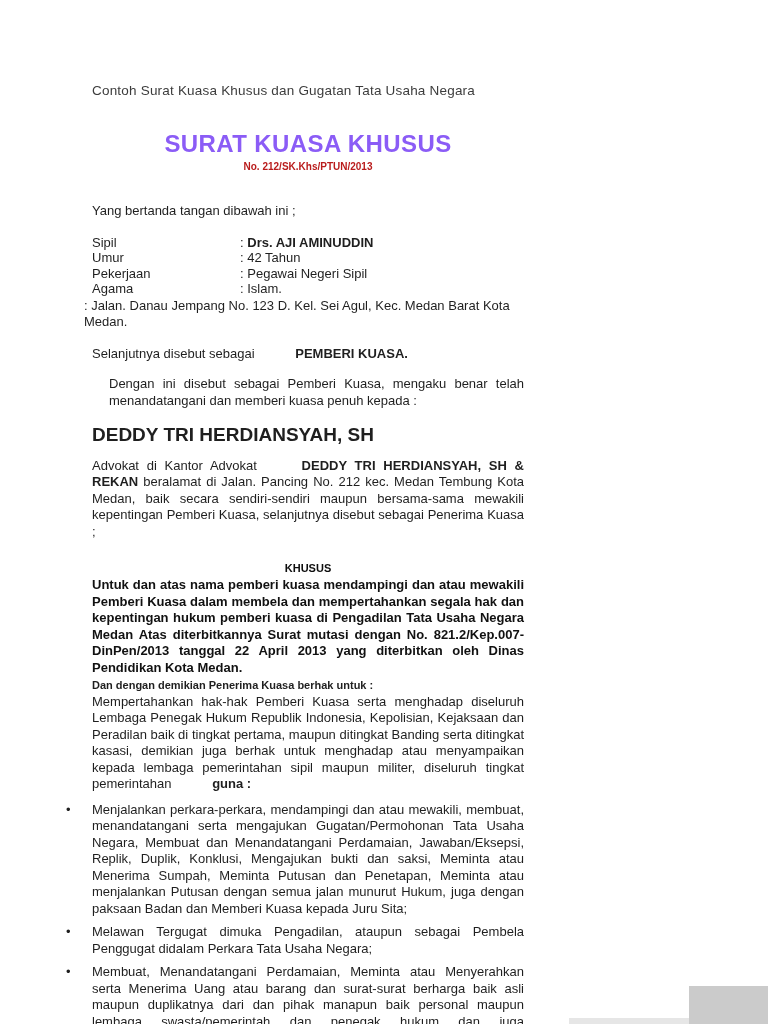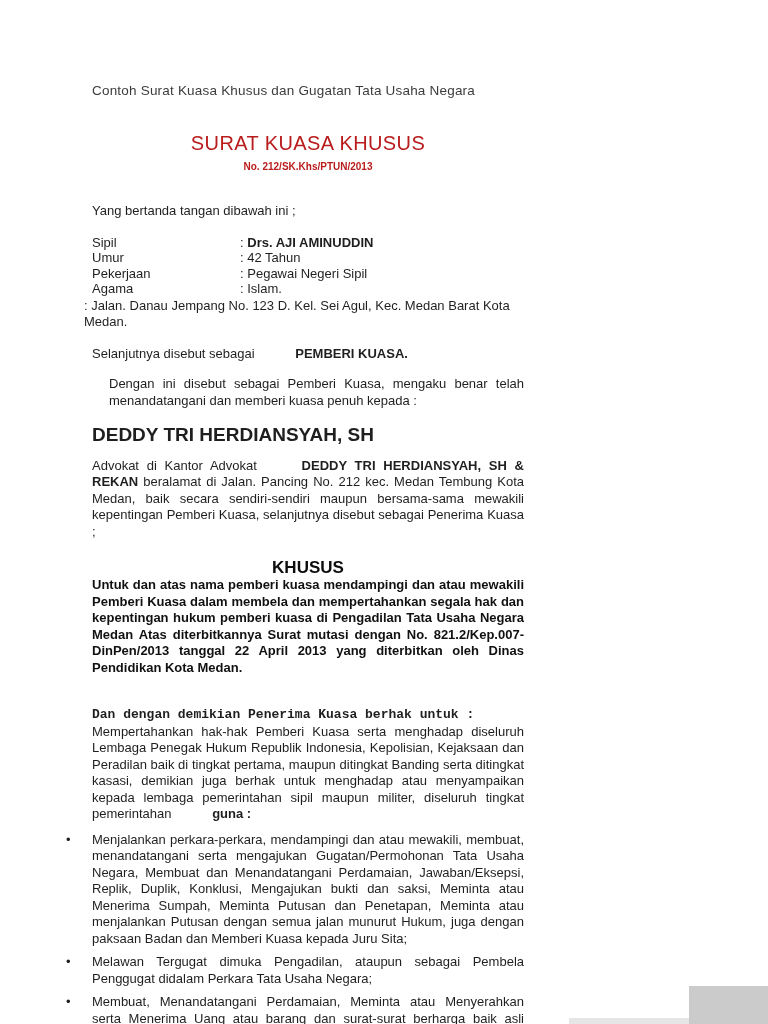--- a/index.html
+++ b/index.html
@@ -18,23 +18,23 @@
     padding: 82px 90px 0 92px;
   }
   .doc-header {
     font-size: 13.5px;
     line-height: 17px;
     color: #3c3c3c;
     letter-spacing: 0.2px;
   }
   .title-block { text-align: center; margin-top: 33px; }
   .doc-title {
-    font-size: 20px;
-    font-weight: normal;
-    color: #b91c1c;
+    font-size: 24px;
+    font-weight: bold;
+    color: #8b5cf6;
     letter-spacing: 0.4px;
     line-height: 23px;
   }
   .doc-number {
     font-size: 10px;
     font-weight: bold;
     color: #b91c1c;
     margin-top: 3px;
     line-height: 18px;
   }
@@ -51,28 +51,28 @@
   .id-sep { display: inline; }
   .id-value { display: inline; }
   .id-value.bold { font-weight: bold; }
   .id-address { margin-top: 1px; margin-left: -8px; line-height: 16px; }
   .p-selanjutnya { margin-top: 16px; }
   .p-grant { margin-top: 14px; margin-left: 17px; }
   .attorney-name { margin-top: 18px; font-size: 19px; font-weight: bold; line-height: 16.5px; }
   .p-attorney { margin-top: 14px; }
   .khusus-heading {
     text-align: center;
-    font-size: 17px;
+    font-size: 11px;
     font-weight: bold;
     color: #0d0d0d;
     margin-top: 19px;
     line-height: 18px;
   }
   .p-khusus { margin-top: 0; font-weight: bold; color: #111; }
-  .rights-heading { margin-top: 31px; font-size: 13px; font-weight: bold; line-height: 16.5px; font-family: Liberation Mono, monospace; }
+  .rights-heading { margin-top: 1px; font-size: 11px; font-weight: bold; line-height: 16.5px; }
   .p-rights { margin-top: 0; }
   .bold-inline { font-weight: bold; margin-left: 37px; }
   .bullet-list { list-style: none; margin-top: 9px; }
   .bullet-item {
     position: relative;
     margin-top: 7px;
     font-size: 13px;
     line-height: 16.5px;
     text-align: justify;
   }

